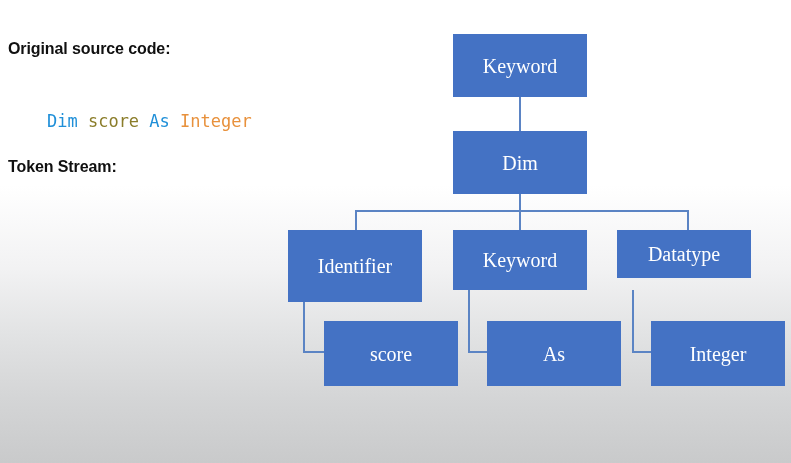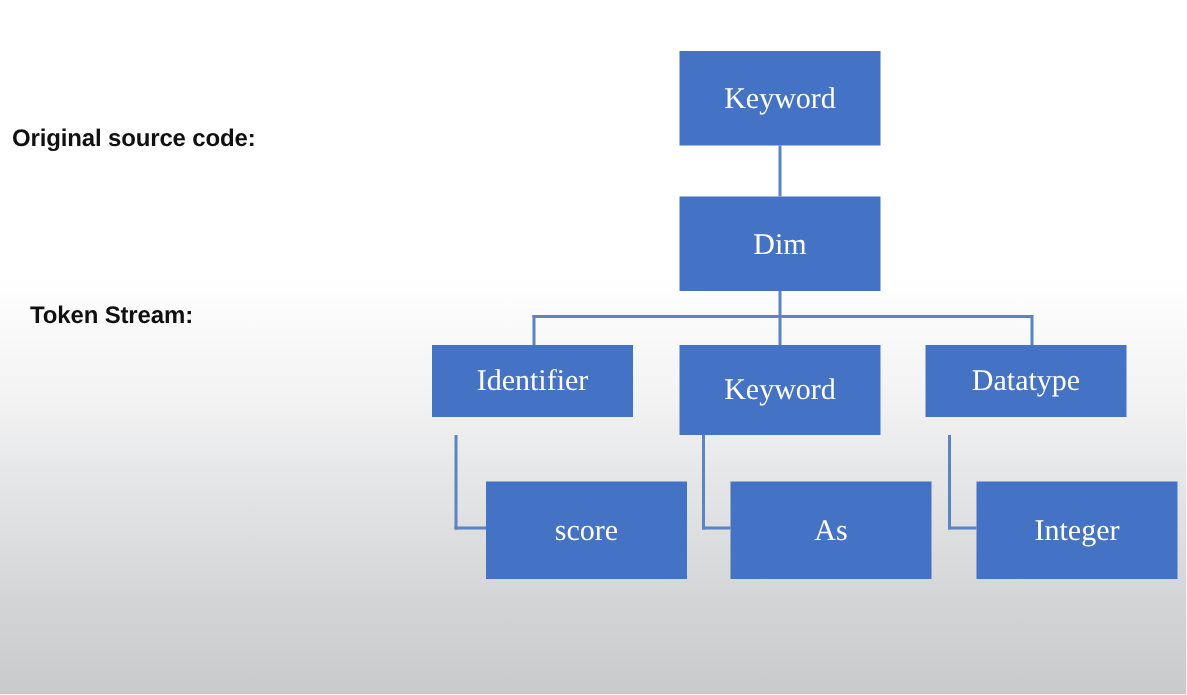--- a/index.html
+++ b/index.html
@@ -30,24 +30,23 @@
 
   
   .heading {
     position: absolute;
     font-family: "Liberation Sans", sans-serif;
     font-weight: bold;
     font-size: 16px;
     color: #101010;
     letter-spacing: -0.1px;
     white-space: nowrap;
-    margin-top: 44px;
   }
   #heading-source { left: 8px;  top: 40px; }
-  #heading-tokens { left: 20px;  top: 158px; }
+  #heading-tokens { left: 8px;  top: 158px; }
 
   .codeline {
     position: absolute;
     left: 6px;
     top: 91px;
     font-family: "DejaVu Sans Mono", monospace;
     font-size: 17px;
     white-space: pre;
     letter-spacing: 0px;
   }
@@ -95,20 +94,23 @@
     box-sizing: border-box;
   }
 </style>
 </head>
 <body>
 
 <div id="slide">
 
   <div class="heading" id="heading-source">Original source code:</div>
 
+  <div class="codeline" id="source-code-line">
+    <span class="tok-kw">Dim</span><span> </span><span class="tok-id">score</span><span> </span><span class="tok-kw">As</span><span> </span><span class="tok-type">Integer</span>
+  </div>
 
   <div class="heading" id="heading-tokens">Token Stream:</div>
 
   <div id="token-stream">
     
   </div>
 
   <div class="conn conn-v" style="left:519px; top:97px; height:34px;"></div>
 
   <div class="conn conn-v" style="left:519px; top:194px; height:17px;"></div>
@@ -118,21 +120,21 @@
   <div class="conn conn-v" style="left:687px; top:210px; height:21px;"></div>
 
   <div class="elbow" style="left:303px; top:290px; width:22px; height:63px;"></div>
   <div class="elbow" style="left:468px; top:290px; width:19px; height:63px;"></div>
   <div class="elbow" style="left:632px; top:290px; width:19px; height:63px;"></div>
 
   <div class="node" style="left:453px; top:34px; width:134px; height:63px;">Keyword</div>
 
   <div class="node" style="left:453px; top:131px; width:134px; height:63px;">Dim</div>
 
-  <div class="node" style="left:288px; top:230px; width:134px; height:48px;">Identifier</div>
+  <div class="node" style="left:288px; top:230px; width:134px; height:72px;">Identifier</div>
 
   <div class="node" style="left:453px; top:230px; width:134px; height:60px;">Keyword</div>
 
   <div class="node" style="left:617px; top:230px; width:134px; height:48px;">Datatype</div>
 
   <div class="node" style="left:324px; top:321px; width:134px; height:65px;">score</div>
 
   <div class="node" style="left:487px; top:321px; width:134px; height:65px;">As</div>
 
   <div class="node" style="left:651px; top:321px; width:134px; height:65px;">Integer</div>

